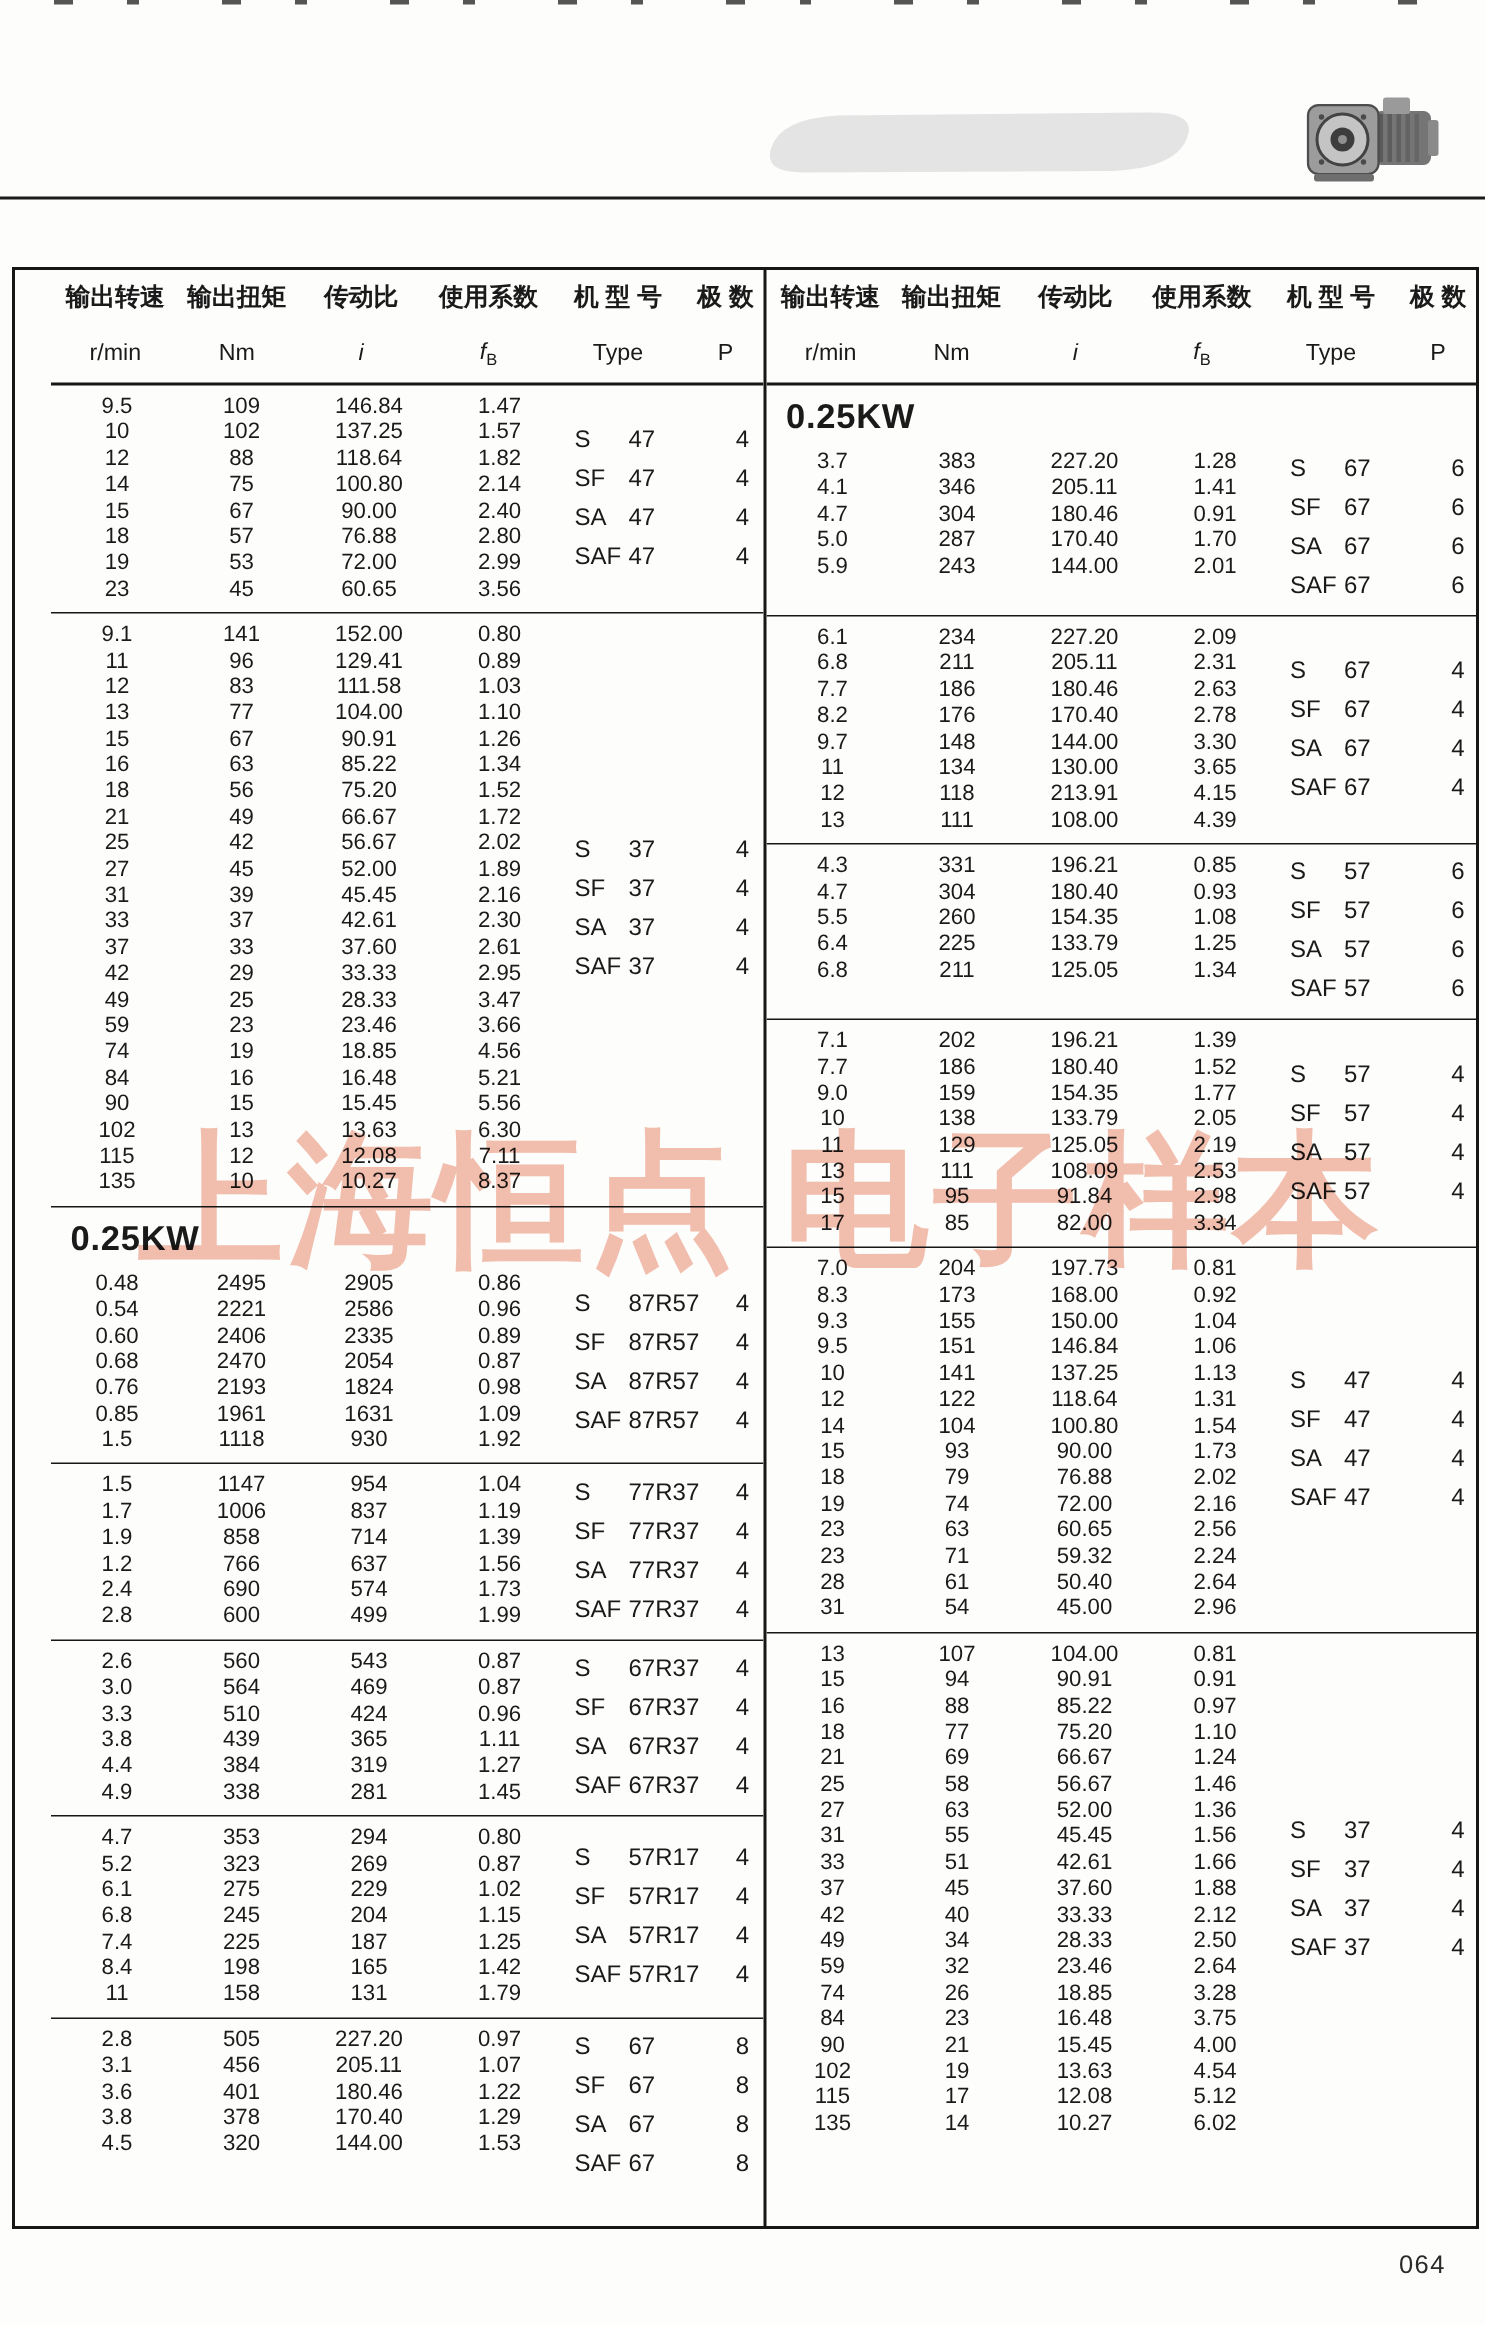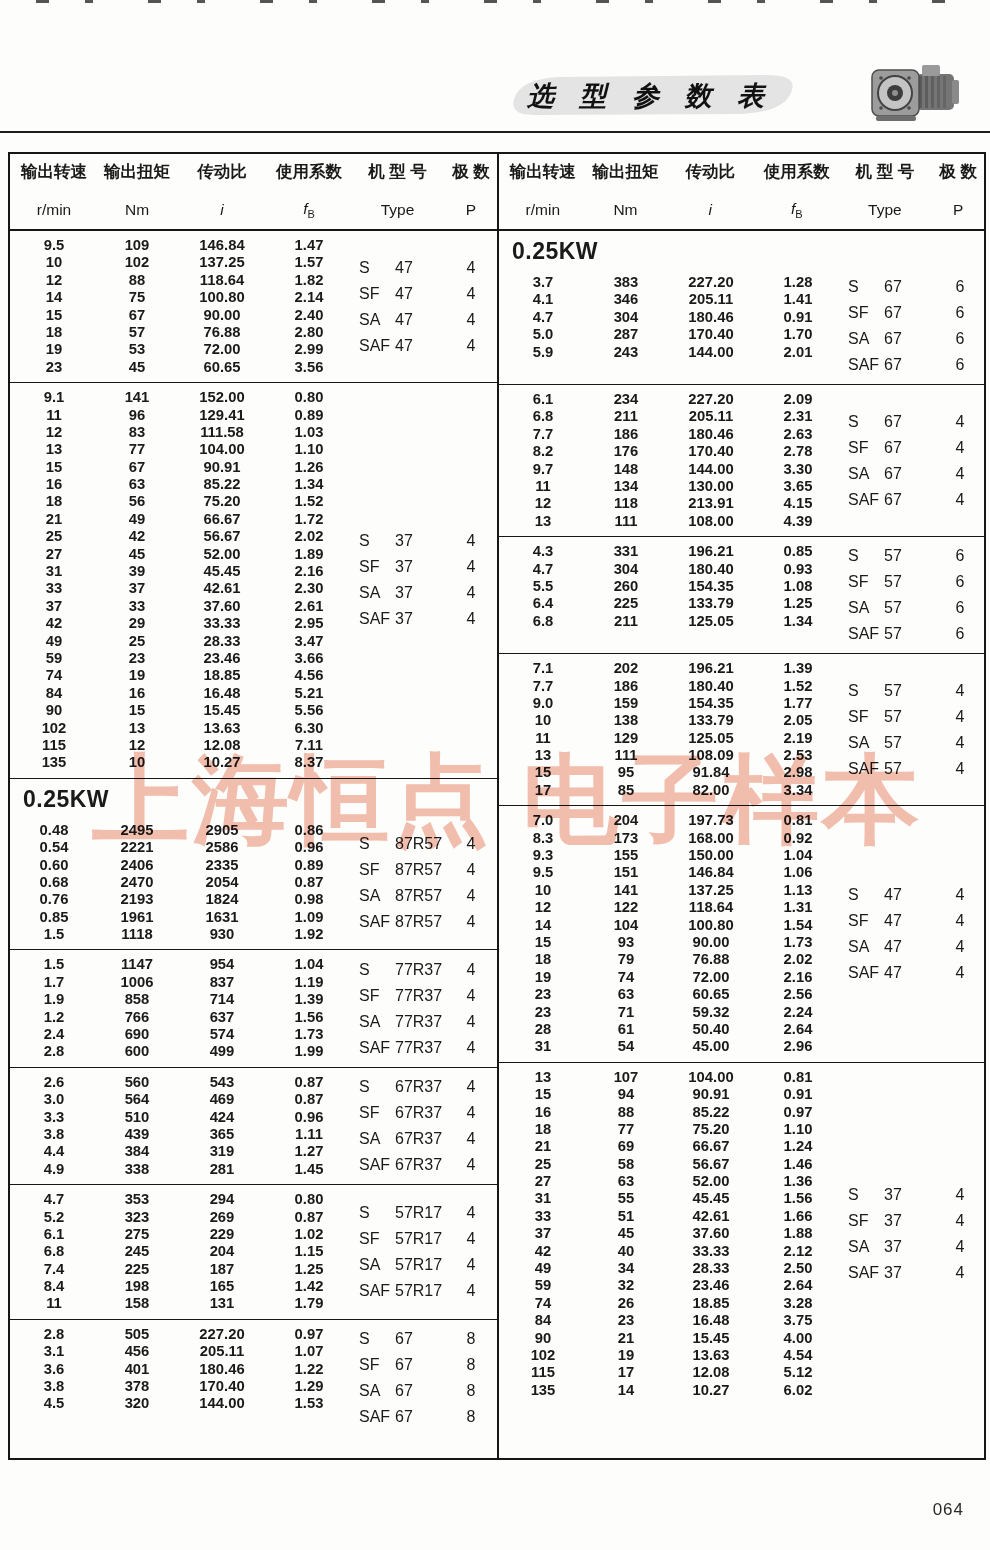--- a/index.html
+++ b/index.html
@@ -27,56 +27,55 @@
   .gearmotor { position:absolute; left:866px; top:58px; }
   .header-rule { position:absolute; left:0; top:131px; width:990px; height:2px; background:#1c1c1c; }
   
   .watermark {
     position:absolute; left:92px; top:736px; width:820px; z-index:3;
     font-size:97px; font-weight:bold; white-space:nowrap; letter-spacing:3px;
     color:rgba(232,128,97,0.50); mix-blend-mode:multiply; pointer-events:none;
   }
   
   .main-table {
-    position:absolute; left:8px; top:152px; width:978px; height:1308px;
-    border:2px solid #161616; display:flex; z-index:1; background:transparent;
+    position:absolute; left:8px; top:178px; width:978px; height:1308px;
+    border:2px solid #161616; display:flex; z-index:1; background:transparent;padding-left:24px;
   }
   .tcol { width:50%; display:flex; flex-direction:column; overflow:hidden; }
   .tcol.right { border-left:2px solid #161616; }
   .thead { border-bottom:2px solid #161616; padding:5px 0 6px 0; }
   .thead-row { display:flex; height:26px; align-items:center; font-weight:bold; font-size:16.5px; }
   .thead-row.units { font-weight:normal; font-size:15.5px;margin-top:12px; }
   .hc { display:block; text-align:center; white-space:nowrap; }
   .c1 { width:88px; } .c2 { width:78px; } .c3 { width:92px; } .c4 { width:82px; }
   .c5 { width:95px; } .c6 { width:52px; }
   .unit-i, .unit-f { font-style:italic; }
   .unit-f sub { font-size:11px; font-style:normal; }
   .power-title { font-size:23px; font-weight:bold; padding:7px 0 3px 13px; letter-spacing:.5px; }
   .rule { border-top:1.5px solid #161616; }
   .block { display:flex; padding:6px 0; }
-  .rows { width:340px;font-weight:bold; }
+  .rows { width:340px; }
   .drow { display:flex; height:17.4px; line-height:17.4px; font-size:14.8px; }
   .drow span { display:block; text-align:center; white-space:nowrap; }
   .typegroup { width:147px; display:flex; flex-direction:column; justify-content:center; font-size:16px; }
   .type-line { display:flex; align-items:center; height:26px; }
   .type-name { width:95px; display:flex; padding-left:9px; white-space:nowrap; }
   .type-prefix { width:36px; }
   .type-pole { width:52px; text-align:center; }
   .page-number { position:absolute; right:26px; top:1500px; font-size:17px; letter-spacing:1px; color:#2a2a2a; }
 </style>
 </head>
 <body>
 
 <div class="top-artifacts"></div>
 
 <div class="banner">
   <svg width="300" height="48">
     <path d="M30 43 Q4 43 9 27 Q15 7 54 5 L258 3 Q292 2 287 18 Q281 40 236 42 Z" fill="#e4e4e4"></path>
   </svg>
-  <div class="banner-text">选 型 参 数 表</div>
 </div>
 
 <svg class="gearmotor" width="96" height="72">
   <rect x="50" y="16" width="38" height="36" rx="5" fill="#757575"></rect>
   <rect x="53" y="18" width="3" height="32" fill="#5a5a5a"></rect>
     <rect x="59" y="18" width="3" height="32" fill="#5d5d5d"></rect>
   <rect x="65" y="18" width="3" height="32" fill="#606060"></rect>
     <rect x="71" y="18" width="3" height="32" fill="#636363"></rect>
   <rect x="77" y="18" width="3" height="32" fill="#666666"></rect>
   <rect x="86" y="22" width="7" height="24" rx="2" fill="#8a8a8a"></rect>

